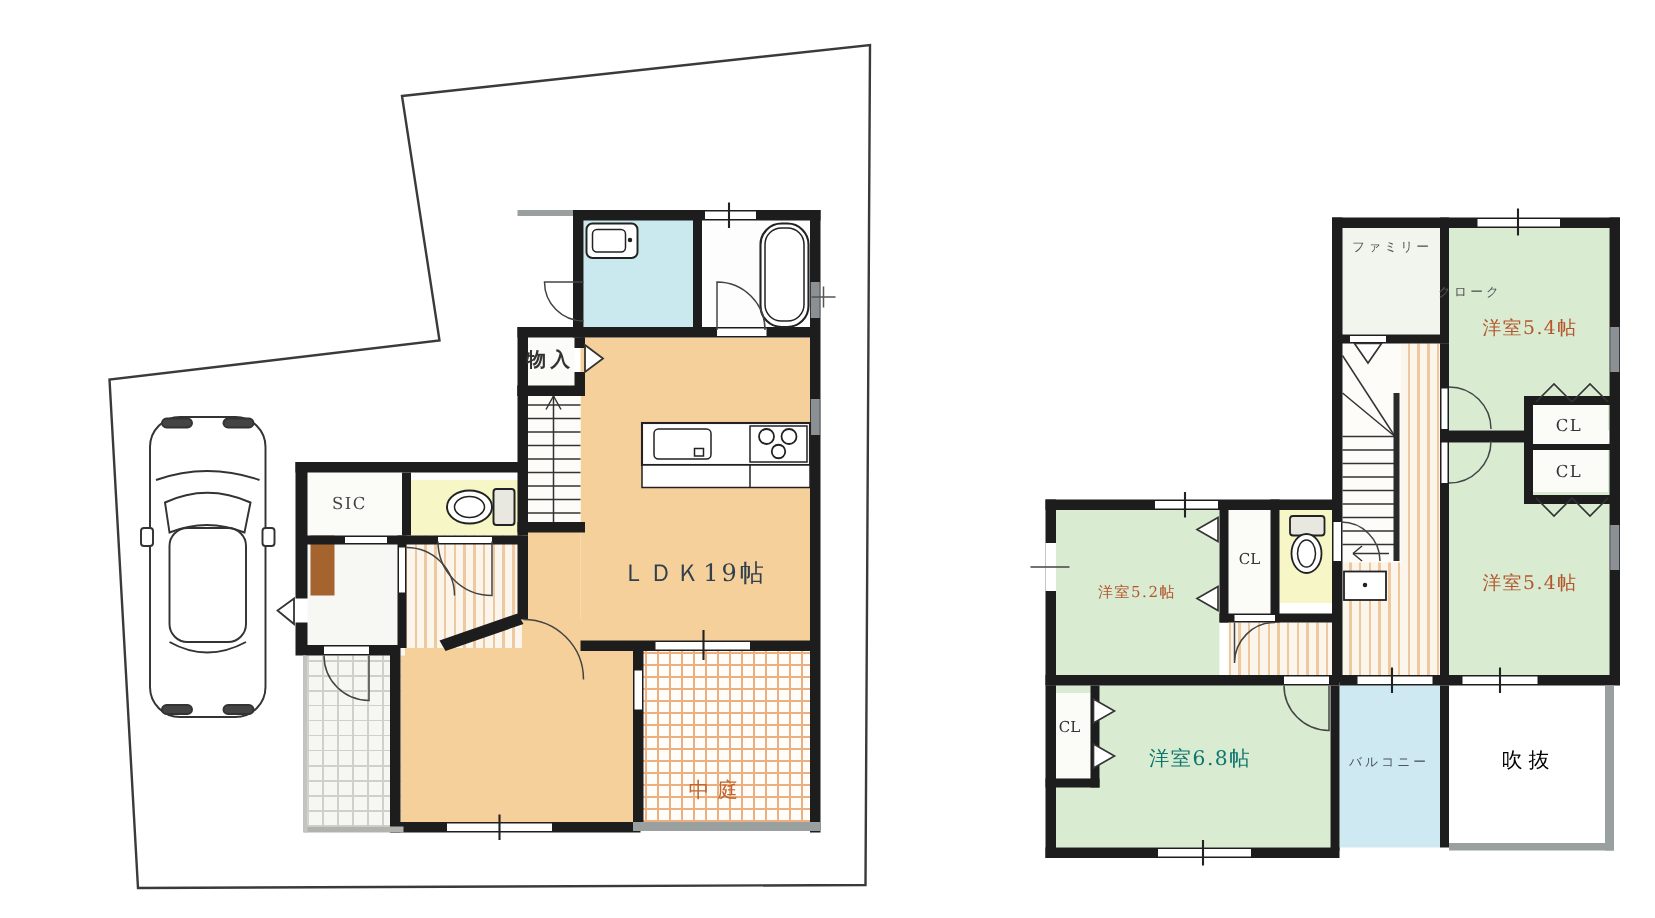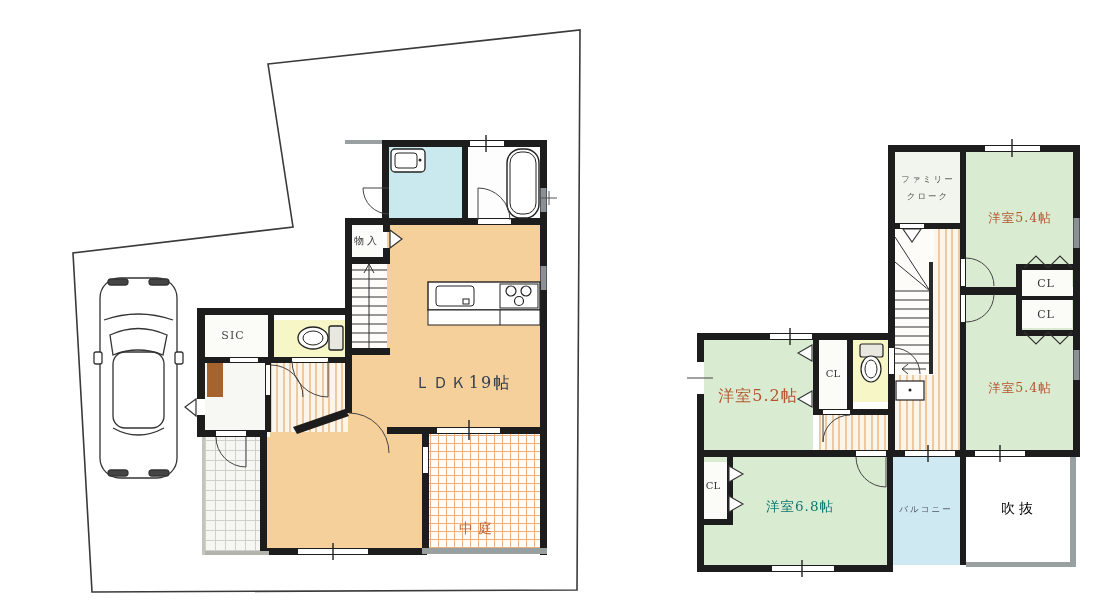--- a/index.html
+++ b/index.html
@@ -285,31 +285,31 @@
       <polyline points="1024,332 1036,344 1048,332" fill="none"></polyline>
       <polyline points="1048,332 1060,344 1072,332" fill="none"></polyline>
       <polygon points="812,345 798,353 812,361"></polygon>
       <polygon points="812,391 798,399 812,407"></polygon>
       <polygon points="729,466 743,474 729,482"></polygon>
       <polygon points="729,496 743,504 729,512"></polygon>
       <polygon points="903,229 921,229 912,242"></polygon>
     </g>
   </svg>
 
-  <div class="lbl" style="left:367px;top:241px;font-size:10px;color:#333;letter-spacing:3px;">物入</div>
+  <div class="lbl" style="left:367px;top:241px;font-size:13px;color:#333;letter-spacing:3px;font-weight:bold;">物入</div>
   <div class="lbl" style="left:233px;top:336px;font-size:11px;color:#444;letter-spacing:1px;">SIC</div>
   <div class="lbl" style="left:463px;top:383px;font-size:16px;color:#31404f;letter-spacing:2px;">ＬＤＫ19帖</div>
   <div class="lbl" style="left:478px;top:492px;font-size:14px;color:#c2642f;letter-spacing:5px;margin-top:36px;">中庭</div>
 
-  <div class="lbl" style="left:928px;top:179px;font-size:8.5px;color:#555;letter-spacing:2px;">ファミリー</div>
-  <div class="lbl" style="left:928px;top:196px;font-size:8.5px;color:#555;letter-spacing:2px;">クローク</div>
+  <div class="lbl" style="left:928px;top:166px;font-size:8.5px;color:#555;letter-spacing:2px;">ファミリー</div>
+  <div class="lbl" style="left:980px;top:196px;font-size:8.5px;color:#555;letter-spacing:2px;">クローク</div>
   <div class="lbl" style="left:1020px;top:218px;font-size:12.5px;color:#b5552d;letter-spacing:1px;">洋室5.4帖</div>
   <div class="lbl" style="left:1046px;top:284px;font-size:11px;color:#333;letter-spacing:1px;">CL</div>
   <div class="lbl" style="left:1046px;top:315px;font-size:11px;color:#333;letter-spacing:1px;">CL</div>
   <div class="lbl" style="left:1020px;top:388px;font-size:12.5px;color:#b5552d;letter-spacing:1px;">洋室5.4帖</div>
-  <div class="lbl" style="left:758px;top:396px;font-size:16px;color:#b5552d;letter-spacing:1px;">洋室5.2帖</div>
+  <div class="lbl" style="left:758px;top:396px;font-size:10px;color:#b5552d;letter-spacing:1px;">洋室5.2帖</div>
   <div class="lbl" style="left:833px;top:374px;font-size:10px;color:#333;">CL</div>
   <div class="lbl" style="left:800px;top:506px;font-size:13.5px;color:#0f766e;letter-spacing:1px;">洋室6.8帖</div>
   <div class="lbl" style="left:713px;top:486px;font-size:10px;color:#333;">CL</div>
   <div class="lbl" style="left:926px;top:509px;font-size:8.5px;color:#4a5560;letter-spacing:2px;text-align:right;">バルコニー</div>
   <div class="lbl" style="left:1019px;top:508px;font-size:14px;color:#000000;letter-spacing:4px;">吹抜</div>
 
 </div>
 
 </body></html>

